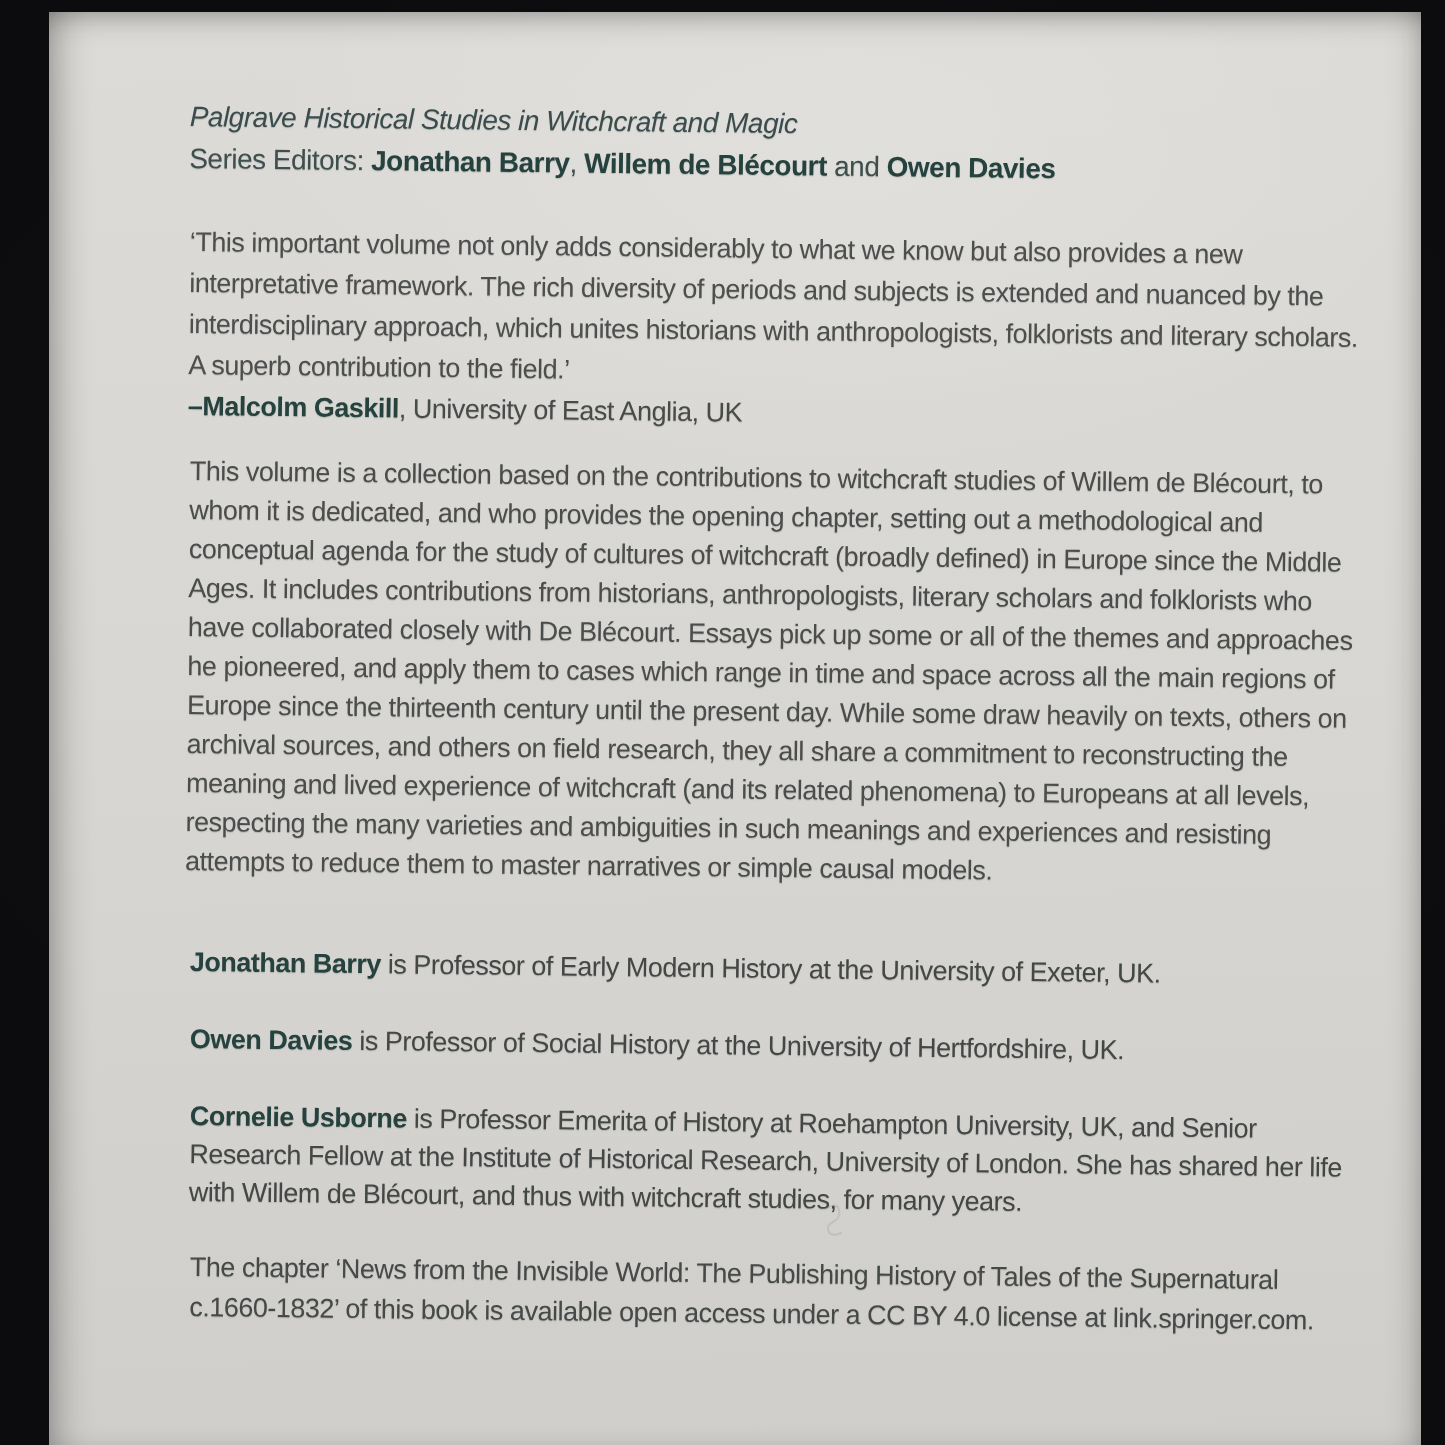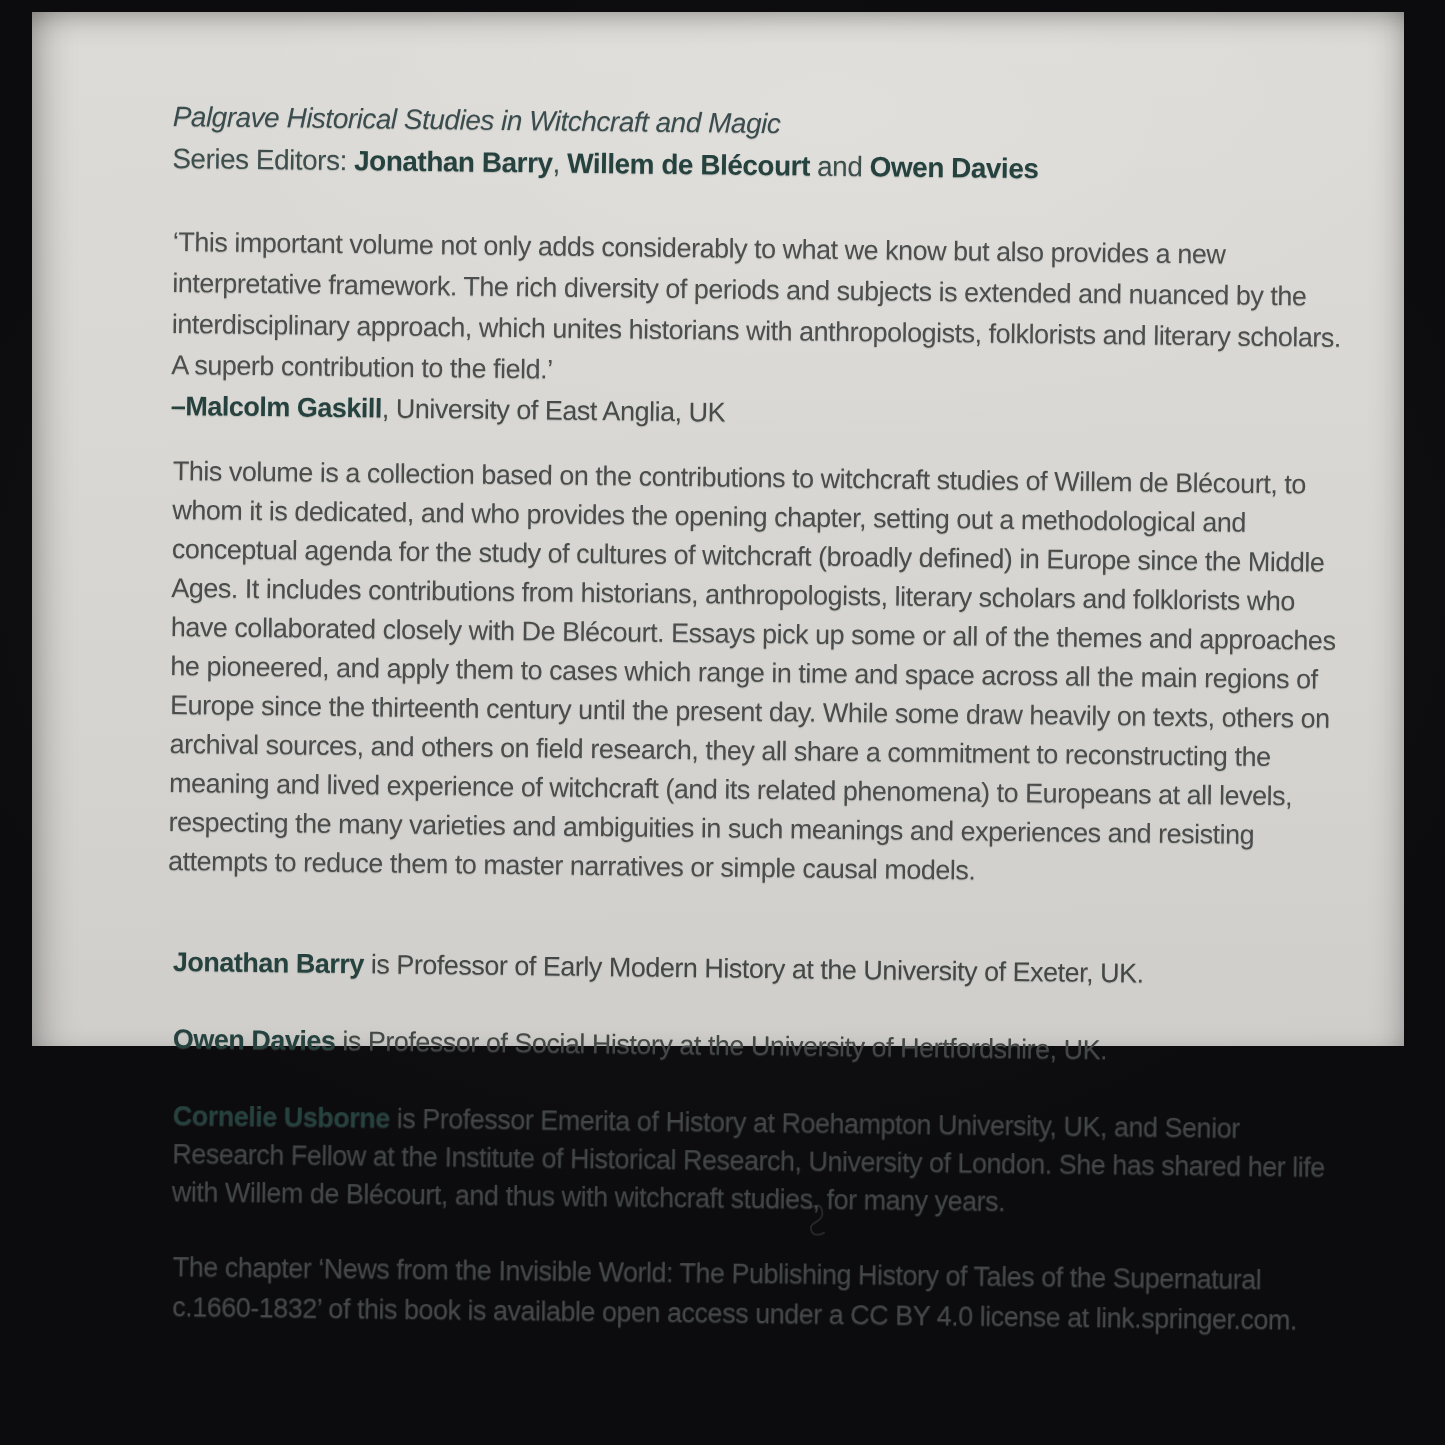--- a/index.html
+++ b/index.html
@@ -16,24 +16,24 @@
   }
   .photo-bg {
     position: absolute;
     inset: 0;
     background:
       radial-gradient(1200px 900px at 50% 40%, rgba(40,38,42,0.35), rgba(0,0,0,0) 70%),
       #0c0b0d;
   }
   .cover {
     position: absolute;
-    left: 32px;
+    left: 49px;
     top: 12px;
     width: 1372px;
-    height: 1034px;
+    height: 1433px;
     background:
       radial-gradient(950px 520px at 58% 10%, rgba(255,255,255,0.14), rgba(255,255,255,0) 65%),
       linear-gradient(179deg, #dcdbd7 0%, #d9d8d4 35%, #d5d4d0 65%, #cfcecb 100%);
     box-shadow:
       inset 28px 0 40px -26px rgba(0,0,0,0.40),
       inset -22px 0 34px -24px rgba(0,0,0,0.35),
       inset 0 26px 32px -24px rgba(0,0,0,0.30);
   }
   .textwrap {
     position: absolute;

